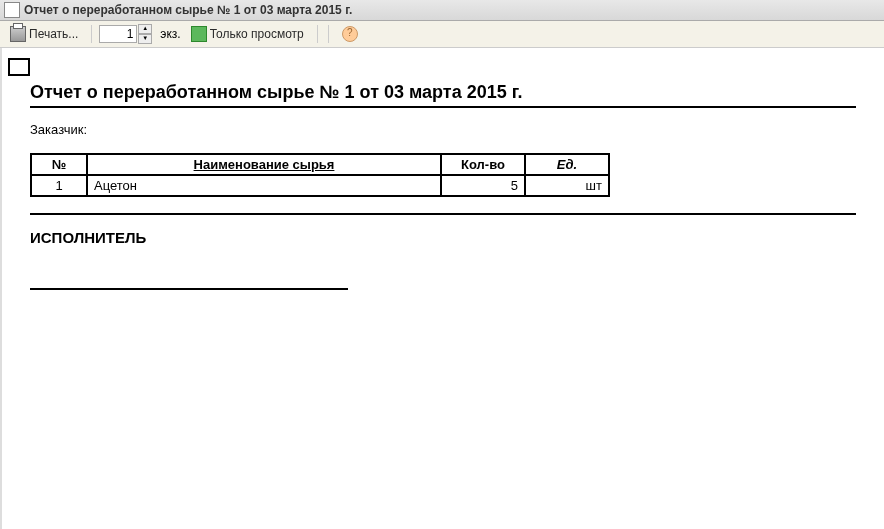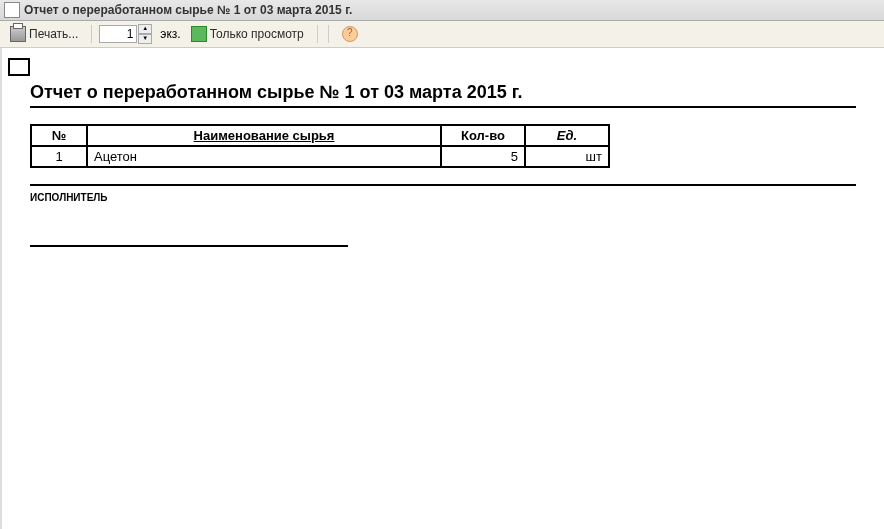--- a/index.html
+++ b/index.html
@@ -149,21 +149,22 @@
     margin-top: 16px;
     gap: 80px;
     border-top: 2px solid #000;
     padding-top: 6px;
   }
   .sign-block {
     width: 318px;
   }
   .sign-label {
     font-weight: bold;
-    font-size: 10px;
+    font-size: 15px;
+    margin-top: 8px;
   }
   .sign-line {
     border-bottom: 2px solid #000;
     height: 42px;
   }
 </style>
 </head>
 <body>
 
 <div class="titlebar">
@@ -196,20 +197,21 @@
   </div>
 </div>
 
 <div class="doc-area">
   <div class="clip-marker"></div>
 
   <div class="doc-body">
 
     <div class="doc-title">Отчет о переработанном сырье  № 1 от 03 марта 2015 г.</div>
 
+    <div class="party">Заказчик:</div>
 
     <table class="data">
       <thead>
         <tr>
           <th class="col-no">№</th>
           <th class="col-name">Наименование сырья</th>
           <th class="col-qty">Кол-во</th>
           <th class="col-unit">Ед.</th>
         </tr>
       </thead>

